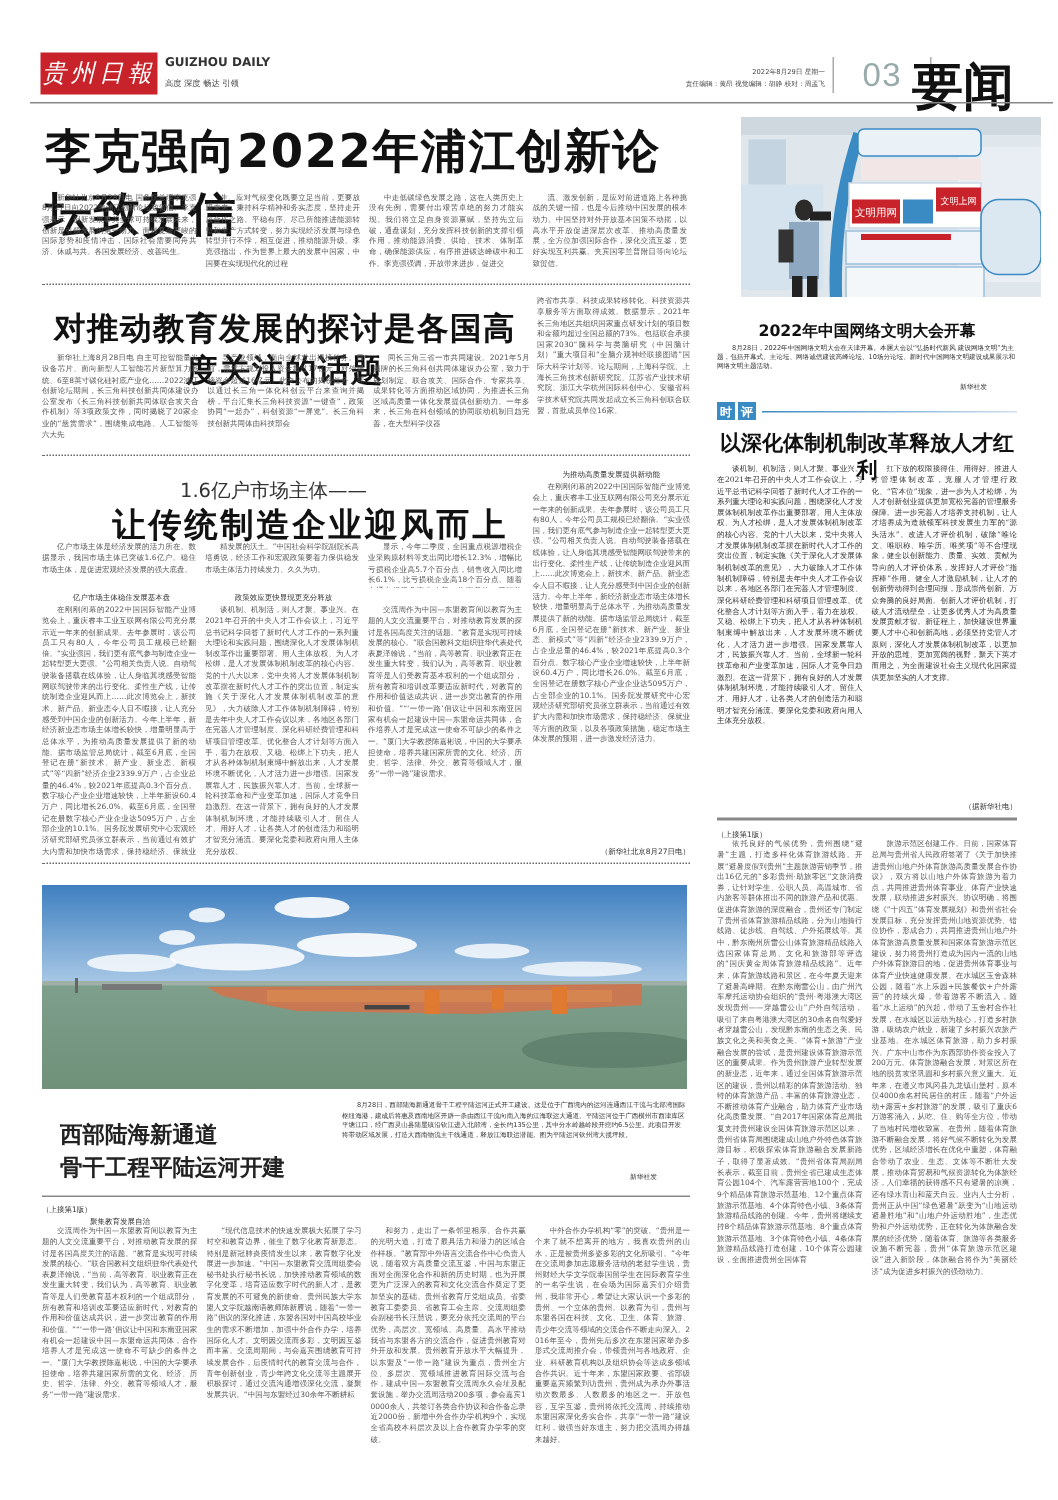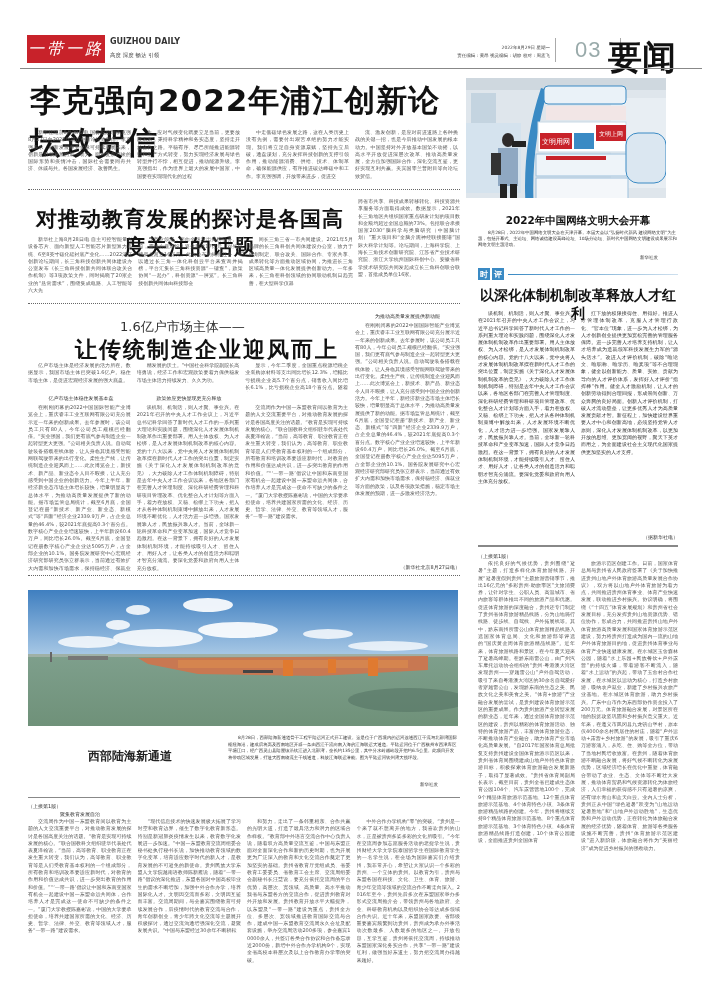--- a/index.html
+++ b/index.html
@@ -20,40 +20,40 @@
   .headline-main { left:30px; top:80px; width:430px; font-size:31px; font-weight:bold; color:#111; letter-spacing:1px; text-align:left; font-family:"DejaVu Sans", sans-serif; }
   .bodycols { display:grid; gap:6px; }
   .col { font-size:5px; line-height:7.3px; color:#555; text-align:justify; text-indent:10px; overflow:hidden; word-break:break-all; }
   .dotrule { height:0; border-top:1px dotted #666; }
 
   .headline-2 { left:30px; top:205px; width:320px; font-size:21px; font-weight:bold; color:#111; font-family:"DejaVu Serif", serif; text-align:center; letter-spacing:1px; }
   .kicker { left:120px; top:318px; font-size:13px; color:#333; }
   .headline-3 { left:75px; top:335px; font-size:22px; font-weight:bold; font-family:"DejaVu Serif", serif; color:#111; letter-spacing:2px; }
   .subhead { font-size:5px; color:#333; text-align:center; }
 
-  .photo-top { left:466px; top:78px; width:200px; height:120px; overflow:hidden; }
+  .photo-top { left:494px; top:78px; width:200px; height:120px; overflow:hidden; }
   .photo-cap-title { left:478px; top:214px; width:200px; text-align:center; font-size:10.5px; font-weight:bold; color:#111; }
   .photo-cap-text { left:478px; top:230px; width:200px; font-size:4.4px; line-height:6.2px; color:#333; text-indent:10px; }
   .photo-credit { left:640px; top:255px; font-size:4.5px; color:#333; }
   .comment-tag { left:478px; top:268px; display:flex; gap:2px; align-items:center; }
   .comment-tag span { background:#3a8ac4; color:#fff; font-size:8px; font-weight:bold; width:12px; height:12px; display:flex; align-items:center; justify-content:center; }
   .comment-line { left:508px; top:274px; width:170px; height:1px; background:linear-gradient(90deg,#3a8ac4,#cfe0ee); }
   .headline-4 { left:478px; top:287px; width:200px; text-align:center; font-size:14px; font-weight:bold; color:#111; }
 
   .photo-port { left:28px; top:590px; width:430px; height:136px; overflow:hidden; }
-  .headline-5 { left:40px; top:745px; width:180px; text-align:center; font-size:12px; font-weight:bold; color:#222; line-height:22px; }
+  .headline-5 { left:40px; top:745px; width:180px; font-size:15px; font-weight:bold; color:#222; line-height:22px; }
   .port-caption { left:228px; top:735px; width:230px; font-size:4.4px; line-height:6.7px; color:#333; text-indent:10px; }
   .port-credit { left:420px; top:782px; font-size:4.5px; color:#333; }
   .rule-mid { left:28px; top:797px; width:432px; height:1px; background:#888; }
   .rule-right { left:478px; top:545px; width:200px; height:2px; background:#888; }
 </style>
 </head>
 <body>
 
-<div class="abs masthead-logo">一带一路</div>
+<div class="abs masthead-logo">贵州日報</div>
 <div class="abs masthead-en">GUIZHOU DAILY</div>
 <div class="abs masthead-slogan">高度 深度 畅达 引领</div>
 <div class="abs head-date">2022年8月29日  星期一</div>
 <div class="abs head-editors">责任编辑：黄昂  视觉编辑：胡静  校对：周孟飞</div>
 <div class="abs page-num">03</div>
 <div class="abs section-name">要闻</div>
 <div class="abs rule-top"></div>
 
 <div class="abs headline-main">李克强向2022年浦江创新论坛致贺信</div>
 <div class="abs bodycols" style="left:28px;top:129px;width:430px;height:58px;grid-template-columns:repeat(4,1fr);">
@@ -172,20 +172,21 @@
     <rect x="340" y="68" width="10" height="18" fill="#e07a30"></rect>
     <rect x="300" y="69" width="8" height="14" fill="#e07a30"></rect>
     <rect x="22" y="62" width="2" height="10" fill="#666"></rect>
     <rect x="40" y="66" width="40" height="4" fill="#777"></rect>
     <rect x="215" y="80" width="30" height="3" fill="#444"></rect>
     <ellipse cx="380" cy="110" rx="60" ry="12" fill="#4f6e60" opacity="0.5"></ellipse>
   </svg>
 </div>
 <div class="abs headline-5">
   <div>西部陆海新通道</div>
+  <div>骨干工程平陆运河开建</div>
 </div>
 <div class="abs port-caption">8月28日，西部陆海新通道骨干工程平陆运河正式开工建设。这是位于广西境内的运河连通西江干流与北部湾国际枢纽海港，建成后将惠及西南地区开辟一条由西江干流向南入海的江海联运大通道。平陆运河位于广西横州市西津库区平塘江口，经广西灵山县陆屋镇沿钦江进入北部湾，全长约135公里，其中分水岭越岭段开挖约6.5公里。此项目开发将带动区域发展，打造大西南物流主干线通道，释放江海联运潜能。图为平陆运河钦州湾大揽坪段。</div>
 <div class="abs port-credit">新华社发</div>
 <div class="abs rule-mid"></div>
 
 <div class="abs subhead" style="left:28px;top:803px;width:60px;text-align:left;">（上接第1版）</div>
 <div class="abs subhead" style="left:28px;top:811px;width:104px;">聚集教育发展自治</div>
 <div class="abs bodycols" style="left:28px;top:818px;width:432px;height:150px;grid-template-columns:repeat(4,1fr);">
   <div class="col">交流周作为中国—东盟教育间以教育为主题的人文交流重要平台，对推动教育发展的探讨是各国高度关注的话题。“教育是实现可持续发展的核心。”联合国教科文组织驻华代表处代表夏泽翰说，“当前，高等教育、职业教育正在发生重大转变，我们认为，高等教育、职业教育等是人们受教育基本权利的一个组成部分，所有教育和培训改革要适应新时代，对教育的作用和价值达成共识，进一步突出教育的作用和价值。”“‘一带一路’倡议让中国和东南亚国家有机会一起建设中国—东盟命运共同体，合作培养人才是完成这一使命不可缺少的条件之一。”厦门大学教授陈嘉彬说，中国的大学要承担使命，培养共建国家所需的文化、经济、历史、哲学、法律、外交、教育等领域人才，服务“一带一路”建设需求。</div>
   <div class="col">“现代信息技术的快速发展极大拓展了学习时空和教育边界，催生了数字化教育新形态。特别是新冠肺炎疫情发生以来，教育数字化发展进一步加速。”中国—东盟教育交流周组委会秘书处执行秘书长说，加快推动教育领域的数字化变革，培育适应数字时代的新人才，是教育发展的不可避免的新使命。贵州民族大学东盟人文学院越南语教师陈新雁说，随着“一带一路”倡议的深化推进，东盟各国对中国高校毕业生的需求不断增加，加强中外合作办学，培养国际化人才。文明因交流而多彩，文明因互鉴而丰富。交流周期间，与会嘉宾围绕教育可持续发展合作，后疫情时代的教育交流与合作，青年创新创业，青少年跨文化交流等主题展开积极探讨，通过交流沟通增强深化交流，凝聚发展共识。“中国与东盟经过30余年不断耕耘</div>

